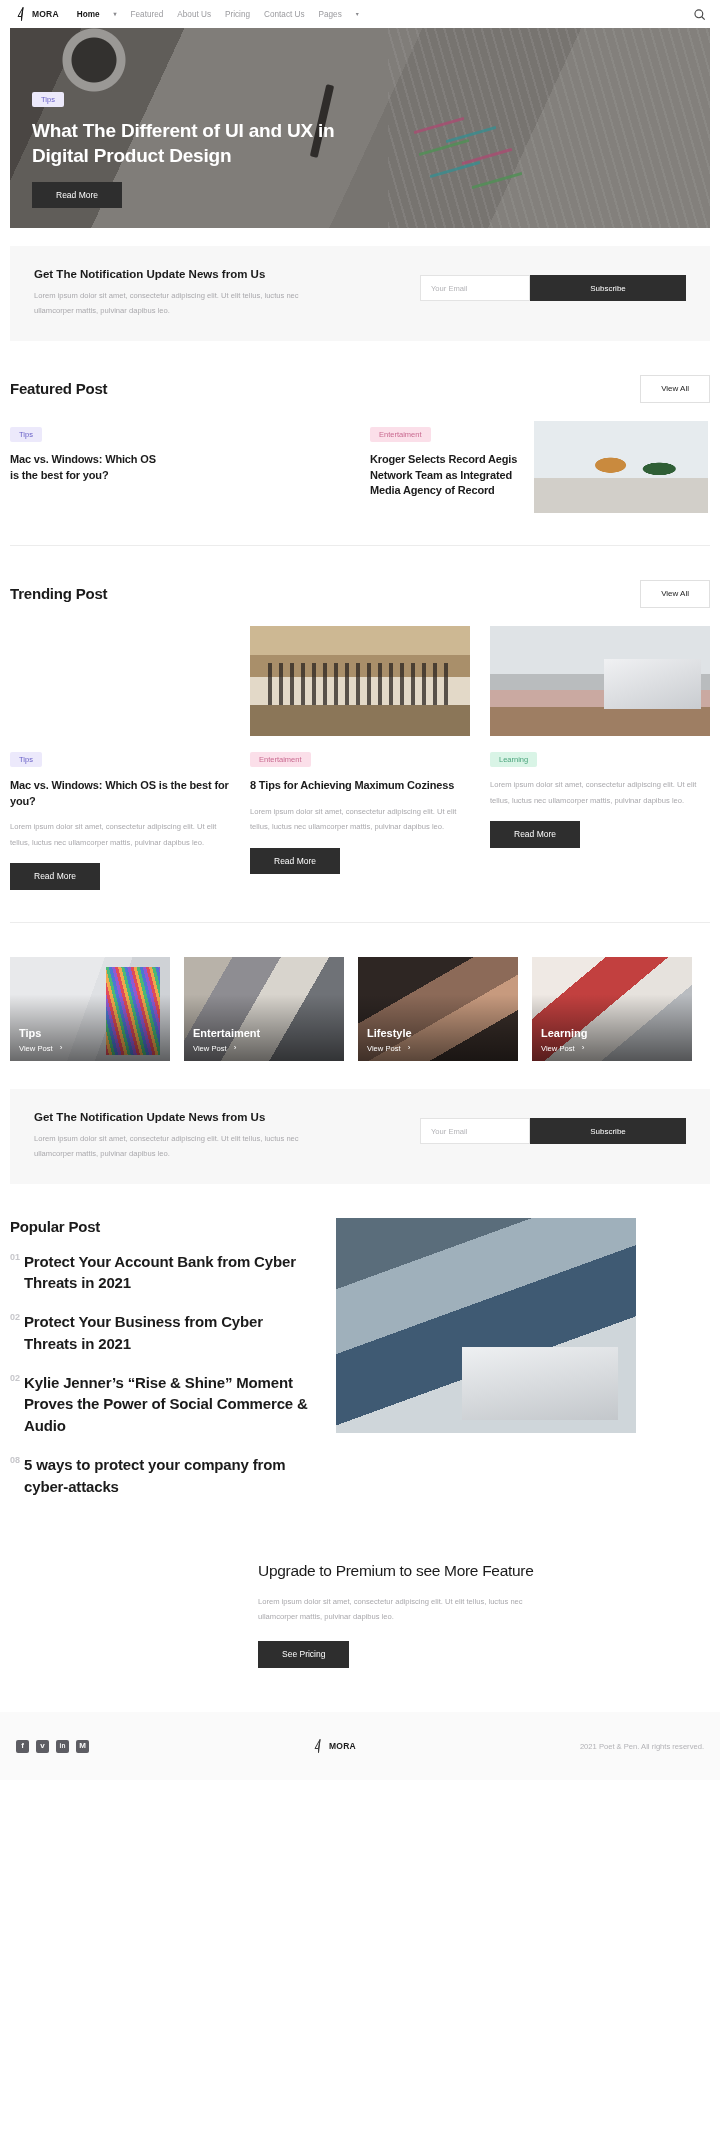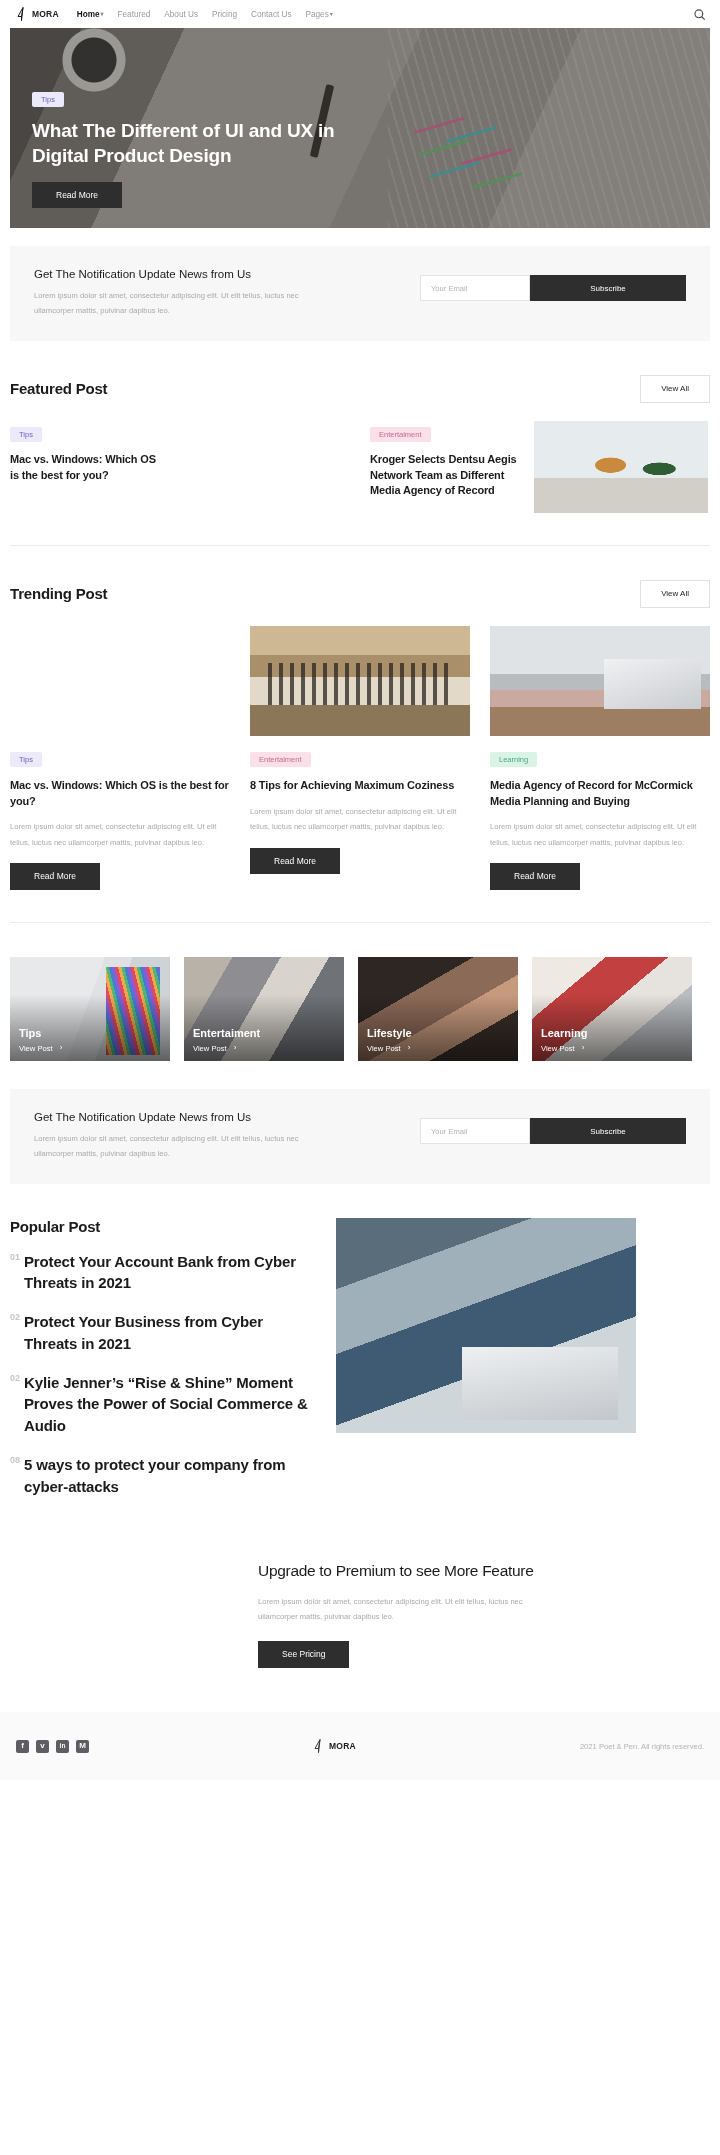--- a/index.html
+++ b/index.html
@@ -23,21 +23,21 @@
     background: #fff;
   }
   .brand { display: flex; align-items: center; gap: 3px; margin-right: 18px; }
   .brand-mark { width: 13px; height: 14px; display: block; }
   .brand-name {
     font-size: 8.5px; font-weight: 700; letter-spacing: .2px; color: #1b1b1b;
   }
   .nav-links { display: flex; align-items: center; gap: 14px; }
   .nav-link {
     font-size: 8.2px; color: #9a9a9e; white-space: nowrap;
-    display: flex; align-items: center; gap: 1px; cursor: pointer;
+    display: flex; align-items: center; gap: 14px; cursor: pointer;
   }
   .nav-link.active { color: #151515; font-weight: 700; }
   .caret { font-size: 6px; line-height: 1; color: #8a8a8e; }
   .nav-spacer { flex: 1; }
   .search-icon { width: 13px; height: 13px; color: #4a4a4a; }
 
   
   .hero {
     position: relative;
     margin: 0 10px;
@@ -95,21 +95,21 @@
   }
 
   
   .newsletter {
     margin: 18px 10px 0;
     background: #f7f7f7;
     padding: 22px 24px;
     display: flex; align-items: center; justify-content: space-between;
   }
   .nl-left { width: 330px; }
-  .nl-title { font-size: 11.5px; font-weight: 400; color: #1b1b1b; }
+  .nl-title { font-size: 11.5px; font-weight: 700; color: #1b1b1b; }
   .nl-desc {
     margin-top: 9px; font-size: 7.6px; line-height: 1.95; color: #aaa9ad; max-width: 300px;
   }
   .nl-form { display: flex; height: 36px; }
   .nl-input {
     width: 110px; height: 26px; border: 1px solid #e3e3e3; background: #fff;
     font-size: 7.6px; color: #9d9da1; padding: 0 10px;
     font-family: "Liberation Sans", sans-serif; outline: none;
   }
   .nl-input::placeholder { color: #b3b3b7; }
@@ -362,21 +362,21 @@
             <div class="feat-title">Mac vs. Windows: Which OS is the best for you?</div>
           </div>
           <div class="feat-img">
             
           </div>
         </div>
 
         <div class="feat-card">
           <div class="feat-text">
             <span class="badge ent">Entertaiment</span>
-            <div class="feat-title">Kroger Selects Dentsu Aegis Network Team as Different Media Agency of Record</div>
+            <div class="feat-title">Kroger Selects Record Aegis Network Team as Integrated Media Agency of Record</div>
           </div>
           <div class="feat-img">
             <div class="ph ph-guitar"></div>
           </div>
         </div>
 
       </div>
     </div>
 
     <div class="divider"></div>
@@ -412,21 +412,20 @@
           <button class="btn-dark tr-btn">Read More</button>
         </div>
 
         <div class="tr-card">
           <div class="tr-img">
             <div class="ph ph-laptop"></div>
           </div>
           <div class="tr-badge-wrap">
             <span class="badge learn">Learning</span>
           </div>
-          <div class="tr-title">Media Agency of Record for McCormick Media Planning and Buying</div>
           <div class="tr-desc">Lorem ipsum dolor sit amet, consectetur adipiscing elit. Ut elit tellus, luctus nec ullamcorper mattis, pulvinar dapibus leo.</div>
           <button class="btn-dark tr-btn">Read More</button>
         </div>
 
       </div>
     </div>
 
     <div class="divider"></div>
 
     <div class="section">

